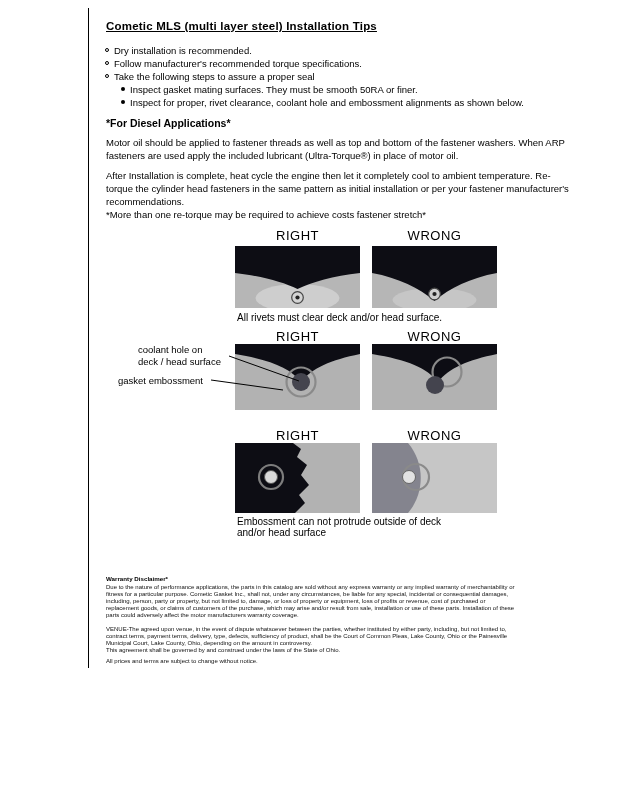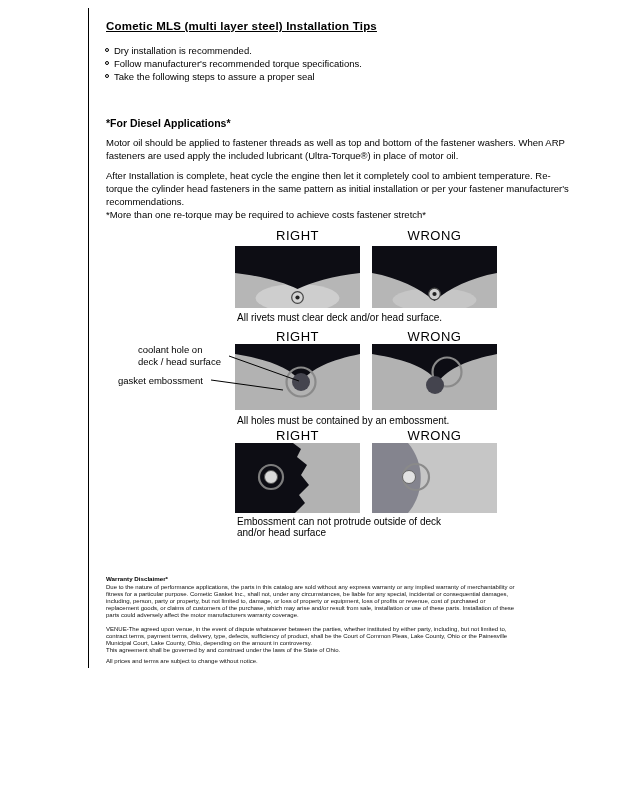--- a/index.html
+++ b/index.html
@@ -41,20 +41,28 @@
       <span class="hollow-bullet"></span>
       <span>Dry installation is recommended.</span>
     </div>
     <div class="bullet-row">
       <span class="hollow-bullet"></span>
       <span>Follow manufacturer's recommended torque specifications.</span>
     </div>
     <div class="bullet-row">
       <span class="hollow-bullet"></span>
       <span>Take the following steps to assure a proper seal</span>
+    </div>
+    <div class="bullet-row sub">
+      <span class="filled-bullet"></span>
+      <span>Inspect gasket mating surfaces.  They must be smooth 50RA or finer.</span>
+    </div>
+    <div class="bullet-row sub">
+      <span class="filled-bullet"></span>
+      <span>Inspect for proper, rivet clearance, coolant hole and embossment alignments as shown below.</span>
     </div>
   </div>
 
   <div class="abs heading" style="left:106px; top:117px;">*For Diesel Applications*</div>
   <div class="abs para" style="left:106px; top:136px;">Motor oil should be applied to fastener threads as well as top and bottom of the fastener washers. When ARP fasteners are used apply the included lubricant (Ultra-Torque®) in place of motor oil.</div>
   <div class="abs para" style="left:106px; top:169px; width:465px;">After Installation is complete, heat cycle the engine then let it completely cool to ambient temperature. Re-torque the cylinder head fasteners in the same pattern as initial installation or per your fastener manufacturer's recommendations.</div>
   <div class="abs note" style="left:106px; top:209px;">*More than one re-torque may be required to achieve costs fastener stretch*</div>
 
   <div class="abs diag-label" style="left:235px; top:228px;">RIGHT</div>
   <div class="abs diag-label" style="left:372px; top:228px;">WRONG</div>
@@ -96,21 +104,20 @@
 
   <div class="abs annot" style="left:138px; top:344px;">coolant hole on
 deck / head surface</div>
   <div class="abs annot" style="left:118px; top:375px;">gasket embossment</div>
 
   <svg class="abs" style="left:205px; top:350px;" width="100" height="48" viewBox="0 0 100 48">
     <line x1="24" y1="6" x2="94" y2="31" stroke="#000" stroke-width="1"></line>
     <line x1="6" y1="30" x2="78" y2="40" stroke="#000" stroke-width="1"></line>
   </svg>
 
-  <div class="abs caption" style="left:237px; top:415px;">All holes must be contained by an embossment.</div>
 
   <div class="abs diag-label" style="left:235px; top:428px;">RIGHT</div>
   <div class="abs diag-label" style="left:372px; top:428px;">WRONG</div>
 
   <svg class="abs" style="left:235px; top:443px;" width="125" height="70" viewBox="0 0 125 70">
     <rect width="125" height="70" fill="#b2b2b2"></rect>
     <path d="M0,0 H58 L66,6 62,14 72,22 66,32 74,42 64,52 70,60 60,70 H0 Z" fill="#0d0d14"></path>
     <circle cx="36" cy="34" r="12" fill="none" stroke="#7d7d7d" stroke-width="2.2"></circle>
     <circle cx="36" cy="34" r="6.5" fill="#d9d9d9" stroke="#555" stroke-width="1"></circle>
   </svg>

